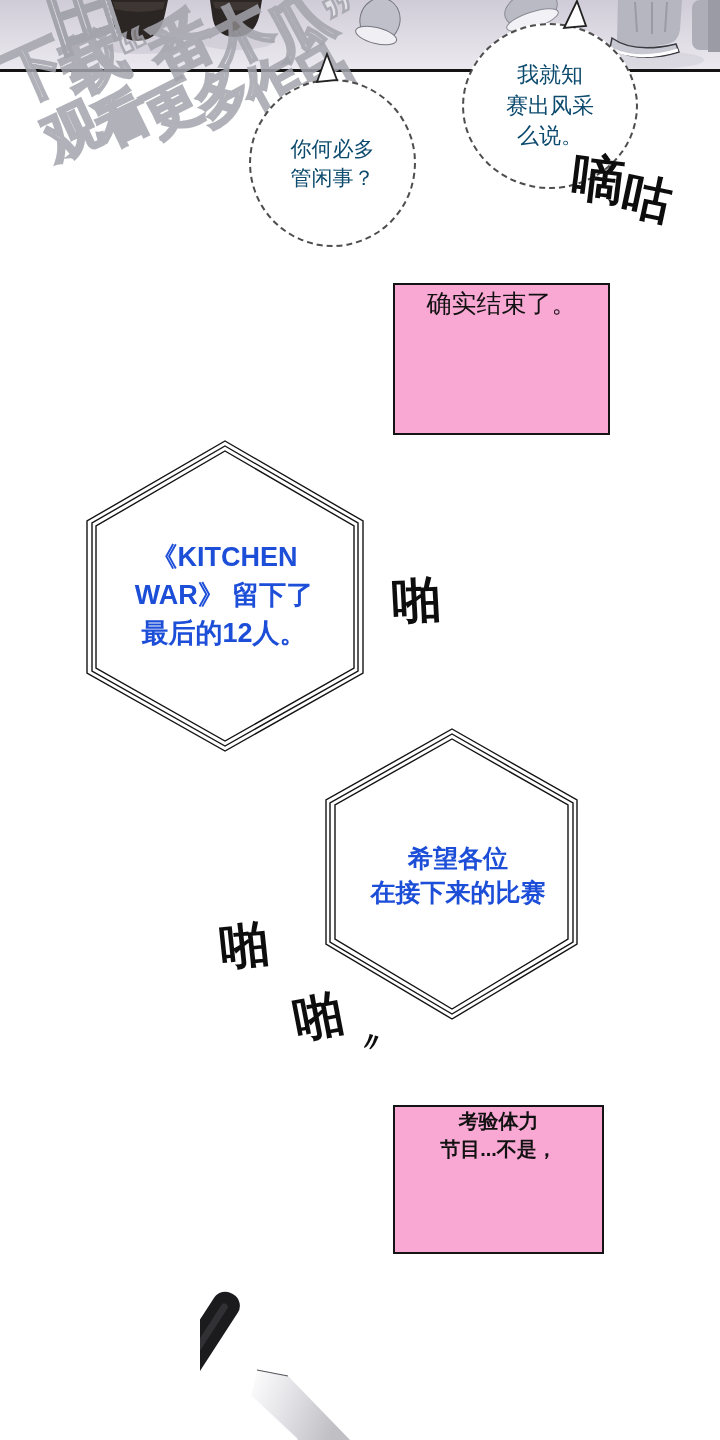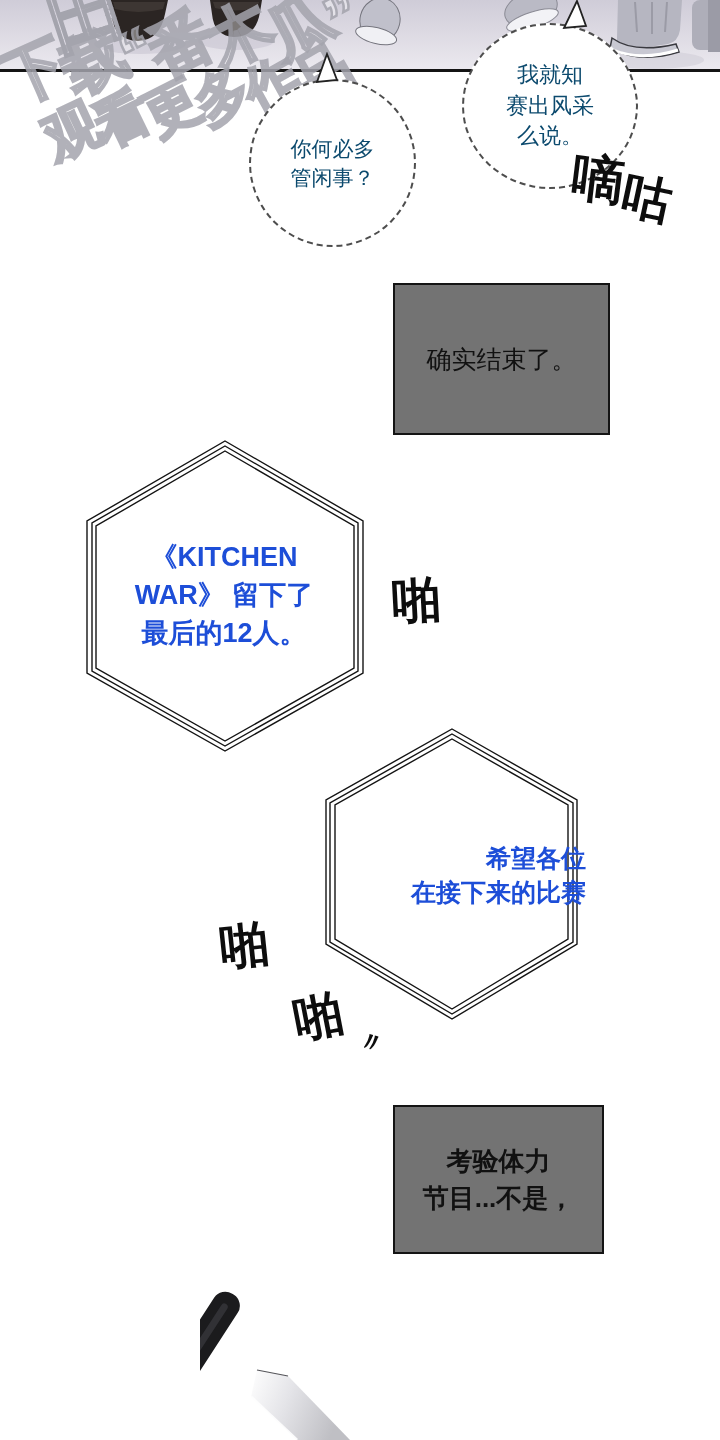--- a/index.html
+++ b/index.html
@@ -38,32 +38,32 @@
 
   
   .bubble { position:absolute; background:#ffffff; border:2px dashed #4d4d4d; border-radius:50%;
     display:flex; align-items:center; justify-content:center; text-align:center; z-index:4;
     color:#0c4a6e; font-weight:500; }
   .bubble-left  { left:249px; top:79px;  width:167px; height:168px; font-size:21px; line-height:1.4; }
   .bubble-right { left:462px; top:23px;  width:176px; height:166px; font-size:22px; line-height:1.38; }
   .tail { position:absolute; z-index:5; }
 
   
-  .nbox { position:absolute; background:#737373; border:2.5px solid #141414;
-    display:flex; flex-direction:column; align-items:center; justify-content:center;
+  .nbox { position:absolute; background:#f9a8d4; border:2.5px solid #141414;
+    display:flex; flex-direction:column; align-items:center; 
     text-align:center; color:#111; z-index:4; font-weight:500; }
   .nbox1 { left:393px; top:283px;  width:217px; height:152px; font-size:25px; line-height:1.45; }
-  .nbox2 { left:393px; top:1105px; width:211px; height:149px; font-size:26px; line-height:1.42; font-weight:600; }
+  .nbox2 { left:393px; top:1105px; width:211px; height:149px; font-size:20px; line-height:1.42; font-weight:600; }
 
   
   .hexwrap { position:absolute; z-index:4; }
   .hextext { position:absolute; display:flex; flex-direction:column; align-items:center;
     justify-content:center; text-align:center; color:#1d4ed8; font-weight:bold; z-index:5; }
   .hextext1 { left:85px;  top:455px; width:278px; height:280px; font-size:27px; line-height:1.42; }
-  .hextext2 { left:330px; top:760px; width:256px; height:230px; font-size:25px; line-height:1.36;align-items:flex-end; }
+  .hextext2 { left:330px; top:760px; width:256px; height:230px; font-size:25px; line-height:1.36; }
 
   
   .sfx { position:absolute; color:#0d0d0d; font-weight:900; z-index:5; white-space:nowrap; }
   .sfx-mutter { left:572px; top:148px; font-size:52px; transform:rotate(7deg); }
   .sfx-mutter .c2 { display:inline-block; transform:translateY(12px) rotate(5deg); font-size:49px; }
   .sfx-pa1 { left:220px; top:913px;  font-size:49px; transform:rotate(-6deg); }
   .sfx-pa2 { left:294px; top:984px;  font-size:49px; transform:rotate(-11deg); }
   .sfx-pa3 { left:392px; top:568px;  font-size:49px; transform:rotate(-3deg); }
   .sfx-ditto { left:357px; top:1024px; font-size:28px; transform:rotate(14deg); }
 

